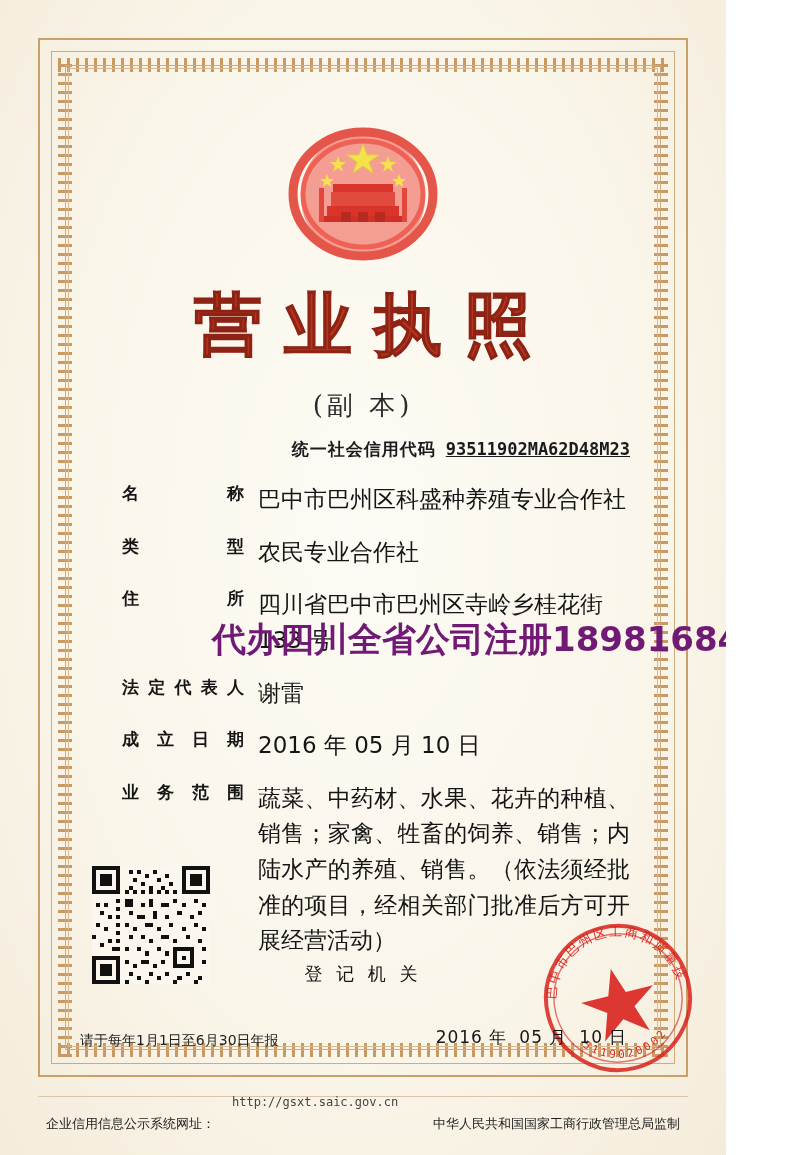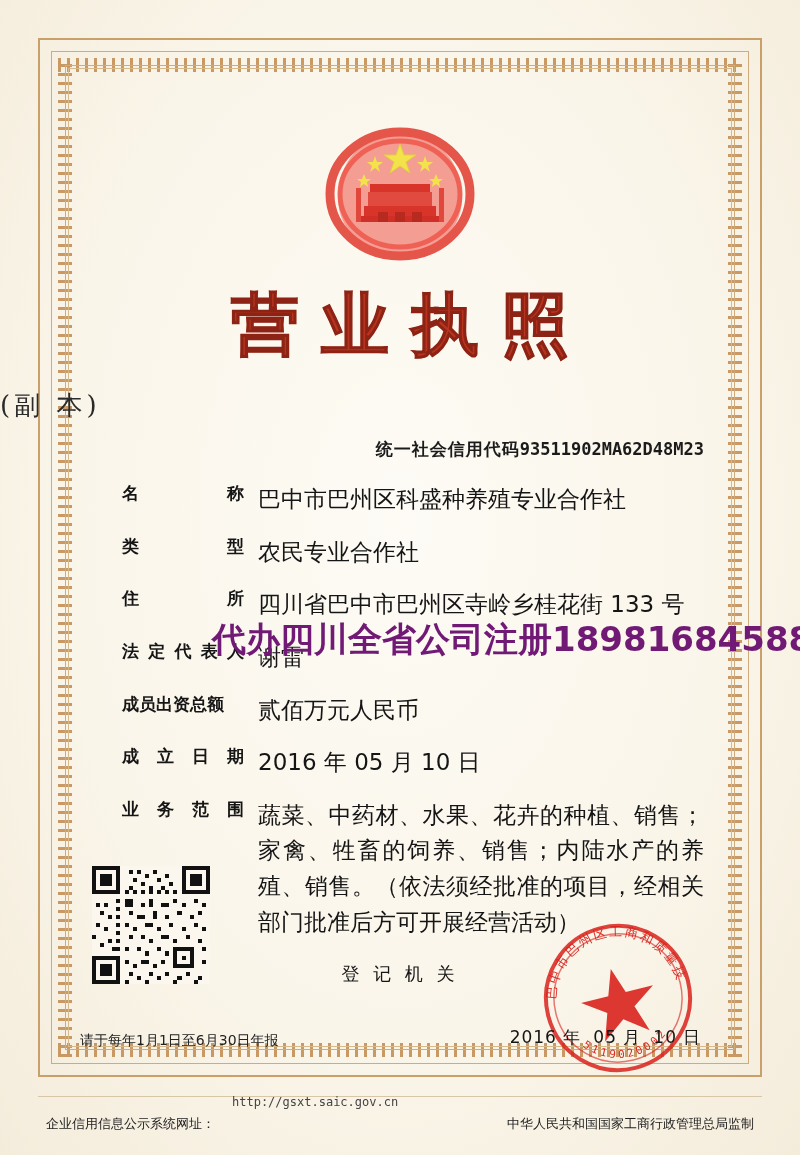--- a/index.html
+++ b/index.html
@@ -10,21 +10,21 @@
   body {
     width: 800px;
     height: 1155px;
     font-family: "DejaVu Sans", "Liberation Sans", sans-serif;
     overflow: hidden;
     position: relative;
   }
 
   .license {
     position: relative;
-    width: 800px;
+    width: 726px;
     height: 1155px;
     background: #fbf7ee;
     box-sizing: border-box;
     overflow: hidden;
   }
 
   
   .paper-tone {
     position: absolute;
     inset: 0;
@@ -100,40 +100,42 @@
     letter-spacing: 22px;
     text-indent: 22px;
     color: #b8341f;
     -webkit-text-stroke: 1px #8d2314;
   }
   .subtitle {
     position: absolute;
     left: 0;
     right: 0;
     top: 388px;
-    text-align: left;
+    text-align: center;
     font-family: "DejaVu Serif", "Liberation Serif", serif;
     font-size: 26px;
     letter-spacing: 4px;
     color: #2a2a2a;
   }
 
   .credit-code {
     position: absolute;
     right: 96px;
     top: 438px;
     font-size: 17px;
     letter-spacing: 1px;
     color: #1b1b1b;
     font-weight: bold;
   }
   .credit-code .code-val {
     font-family: "DejaVu Sans Mono", "Liberation Mono", monospace;
     font-weight: bold;
     letter-spacing: 0;
+    margin-left: 10px;
+    text-decoration: underline;
   }
 
   
   .fields {
     position: absolute;
     left: 122px;
     top: 482px;
     right: 96px;
   }
   .row {
@@ -337,26 +339,20 @@
       <div class="lbl spread">
         <span>法</span>
         <span>定</span>
         <span>代</span>
         <span>表</span>
         <span>人</span>
       </div>
       <div class="val">谢雷</div>
     </div>
 
-    <div class="row">
-      <div class="lbl">
-        <span>成员出资总额</span>
-      </div>
-      <div class="val">贰佰万元人民币</div>
-    </div>
 
     <div class="row">
       <div class="lbl spread">
         <span>成</span>
         <span>立</span>
         <span>日</span>
         <span>期</span>
       </div>
       <div class="val">2016 年 05 月 10 日</div>
     </div>

